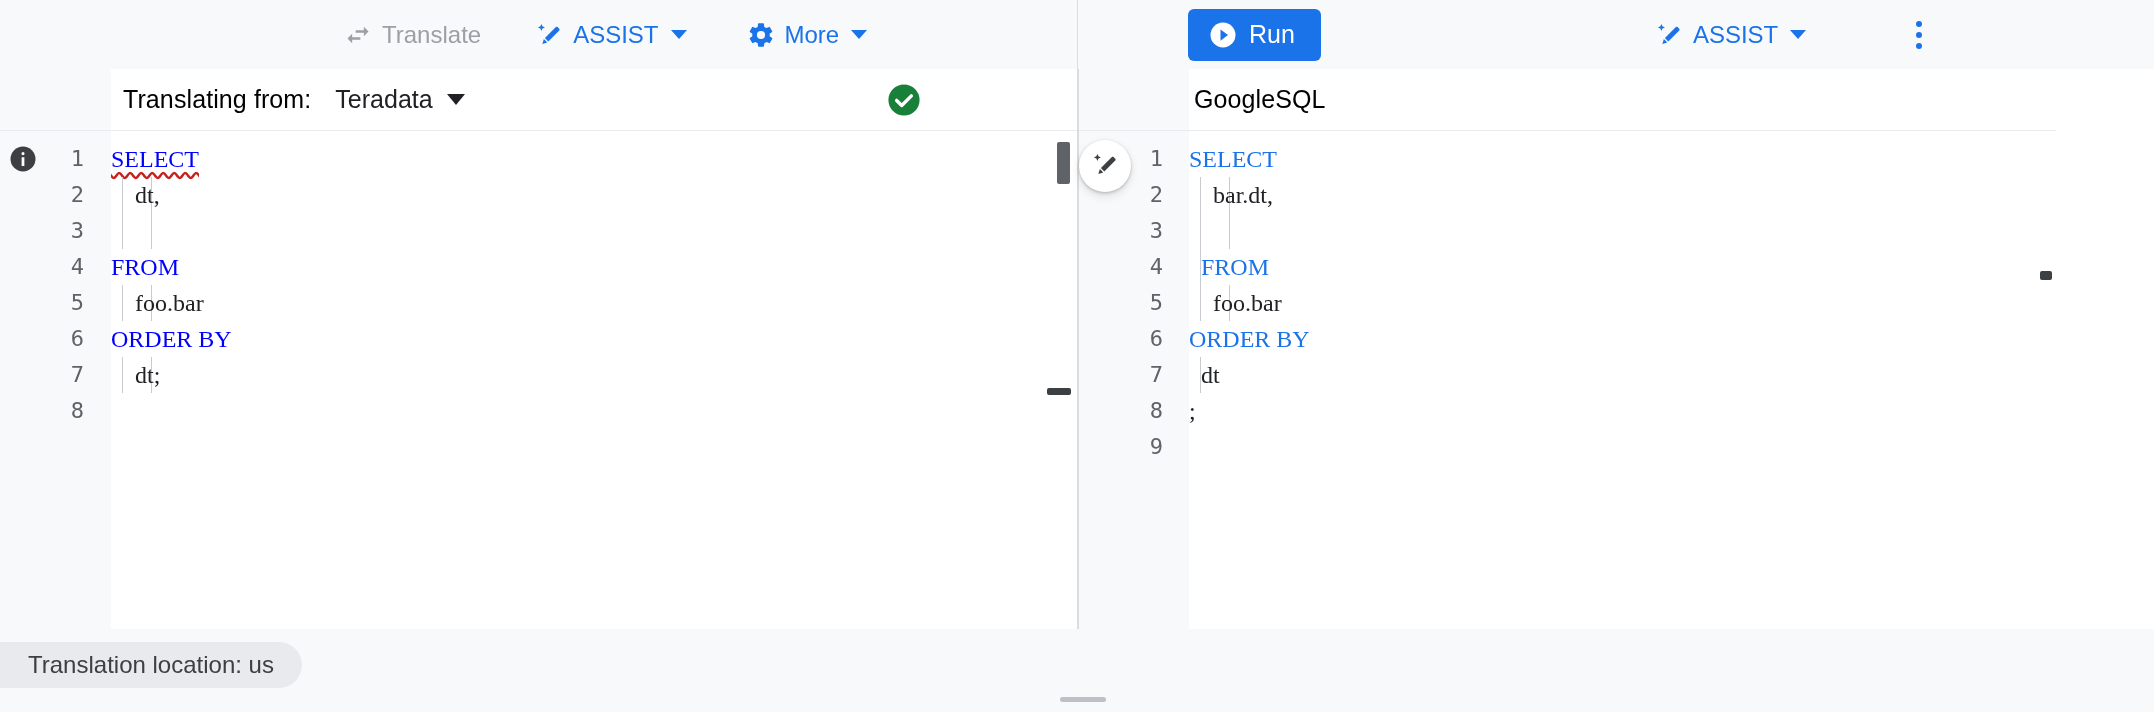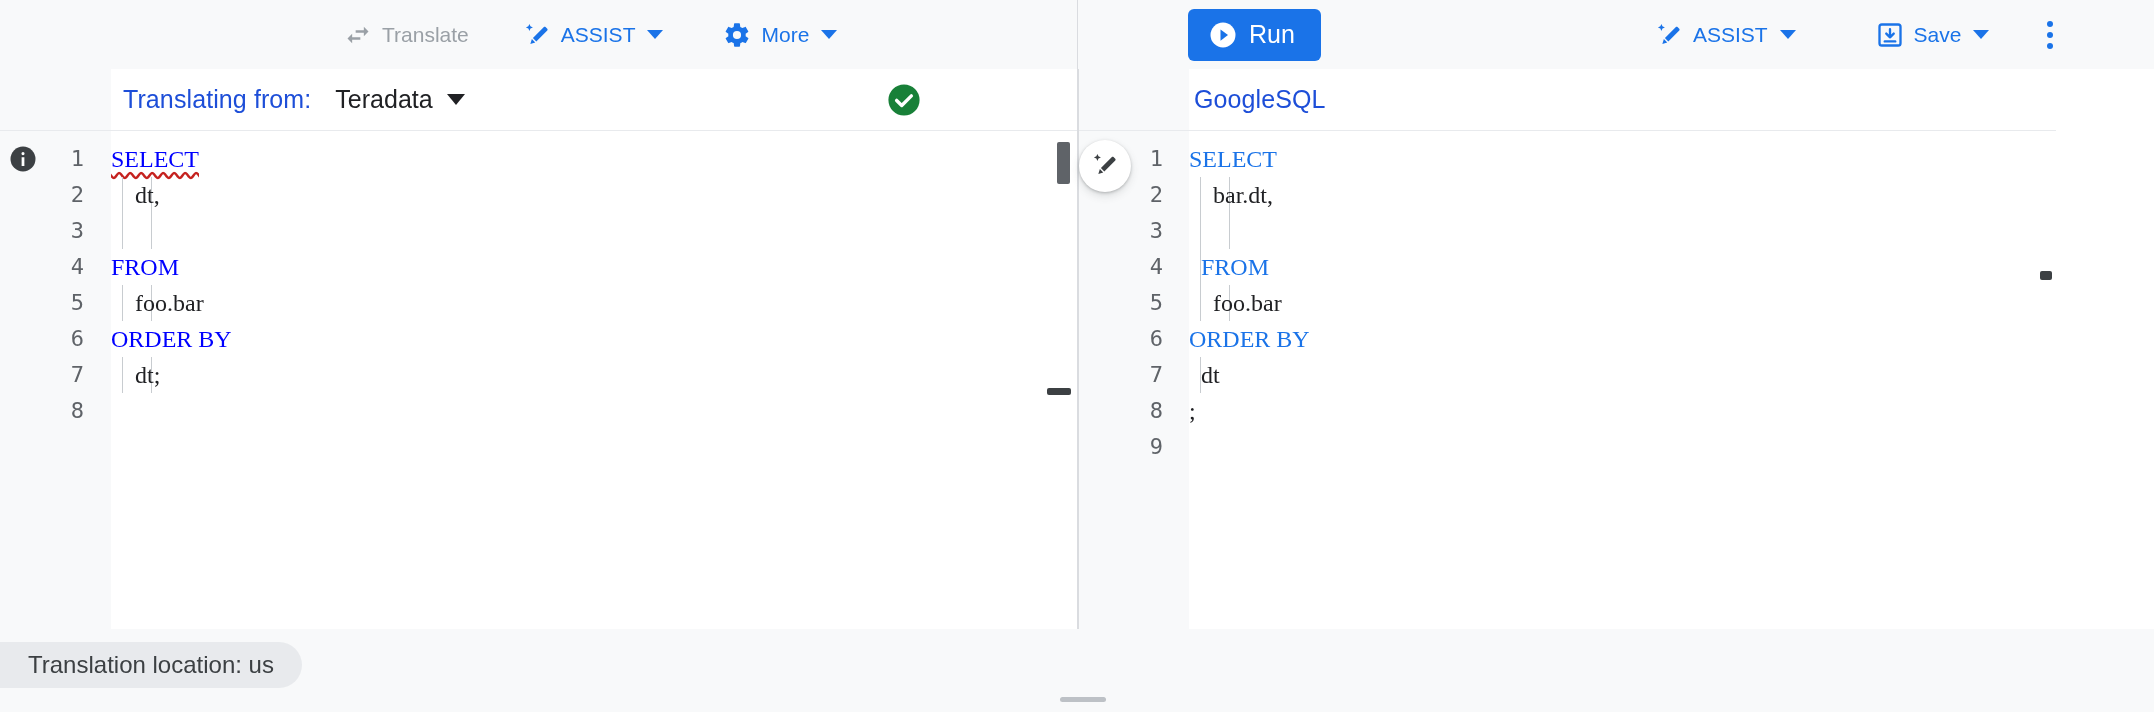--- a/index.html
+++ b/index.html
@@ -24,21 +24,21 @@
   }
   .toolbar-right {
     width: 1076px; height: 69px; position: relative;
     display: flex; align-items: center;
   }
   .tb-btn {
     display: inline-flex; align-items: center; gap: 10px;
     height: 46px; padding: 0 14px; border-radius: 6px;
     background: transparent; border: none; cursor: pointer;
     font-family: "Liberation Sans", sans-serif;
-    font-size: 21px; color: #1a73e8; white-space: nowrap;
+    font-size: 24px; color: #1a73e8; white-space: nowrap;
   }
   .tb-btn.disabled { color: #9aa0a6; cursor: default; }
   .tb-btn .caret {
     width: 0; height: 0; margin-left: 2px;
     border-left: 8px solid transparent;
     border-right: 8px solid transparent;
     border-top: 9px solid currentColor;
   }
   .tb-icon { display:inline-flex; align-items:center; justify-content:center; }
   .tb-icon svg { display:block; }
@@ -70,21 +70,21 @@
     display: flex; align-items: center;
     border-bottom: 1px solid #e8eaed;
   }
   .gutter-strip {
     position: absolute; left: 0; top: 0; bottom: 0; width: 111px;
     background: #f8f9fa;
   }
   .panel-right .gutter-strip { width: 110px; }
   .head-label {
     position: relative; z-index: 2; margin-left: 123px;
-    font-size: 25px; color: #1d4ed8; letter-spacing: 0.1px;
+    font-size: 25px; color: #000000; letter-spacing: 0.1px;
   }
   .panel-right .head-label { margin-left: 115px; }
   .dialect-select {
     position: relative; z-index: 2;
     display: inline-flex; align-items: center; gap: 14px;
     margin-left: 24px; cursor: pointer;
     font-size: 25px; color: #202124;
   }
   .dialect-select .caret {
     width: 0; height: 0;
@@ -249,31 +249,20 @@
             <path d="M5.5 2.5l.9 2.1 2.1.9-2.1.9-.9 2.1-.9-2.1L2.5 5.5l2.1-.9.9-2.1z"></path>
             <path d="M19.3 5.2c-.4-.4-1-.4-1.4 0L8.5 14.6l2.9 2.9 9.4-9.4c.4-.4.4-1 0-1.4l-1.5-1.5zM7.6 15.5l-1.3 4.2 4.2-1.3-2.9-2.9z"></path>
           </svg>
         </span>
         <span>ASSIST</span>
         <span class="caret"></span>
       </button>
 
       <div style="width:52px"></div>
 
-      <button class="tb-btn">
-        <span class="tb-icon">
-          <svg width="28" height="28" viewBox="0 0 24 24" fill="none" stroke="#1a73e8" stroke-width="2">
-            <rect x="3" y="3" width="18" height="18" rx="2"></rect>
-            <path d="M12 7v7m0 0l-3.2-3.2M12 14l3.2-3.2" stroke-linecap="round"></path>
-            <path d="M7.5 17.5h9" stroke-linecap="round"></path>
-          </svg>
-        </span>
-        <span>Save</span>
-        <span class="caret"></span>
-      </button>
 
       <div style="width:24px"></div>
 
       <button class="kebab">
         <i></i>
           <i></i>
           <i></i>
       </button>
     </div>
   </div>

